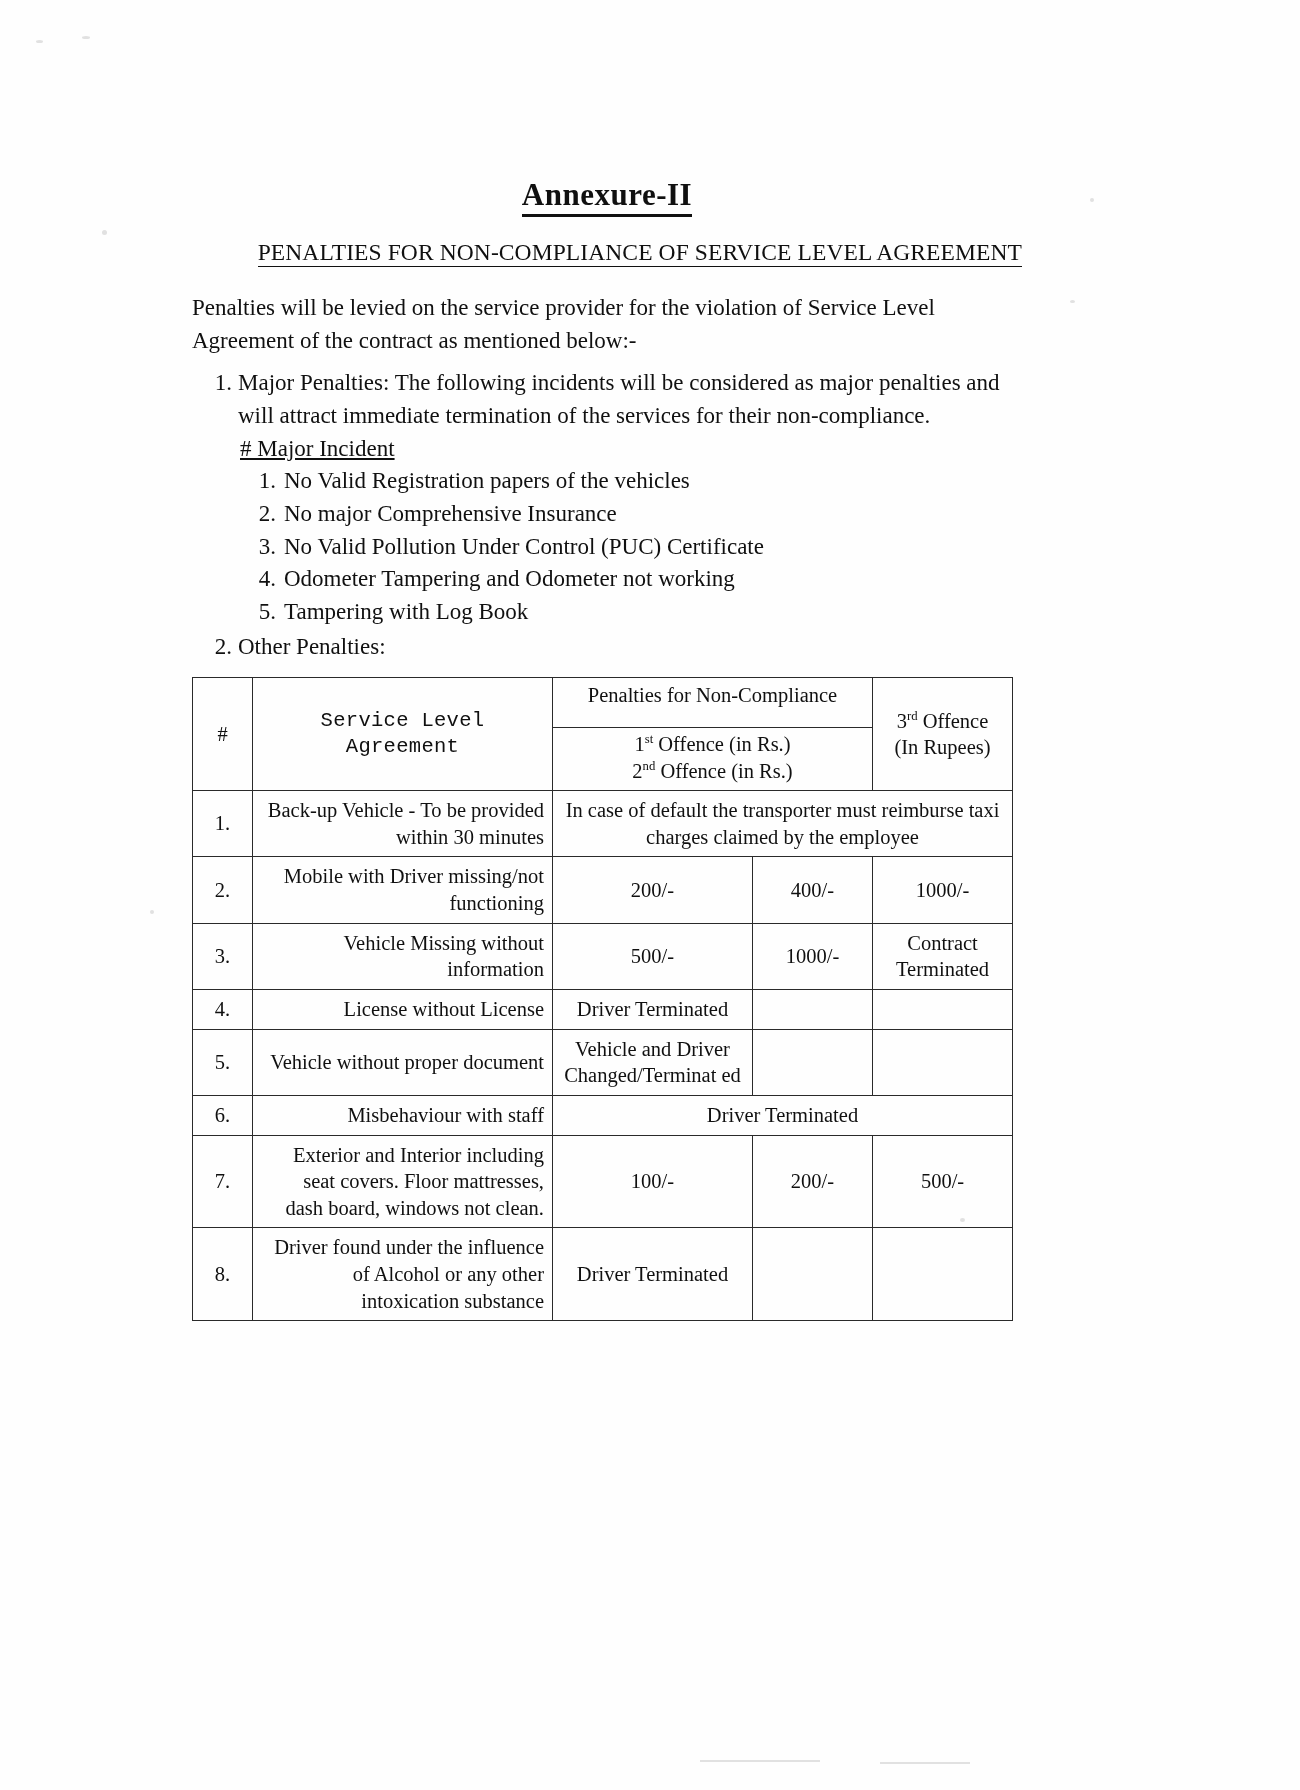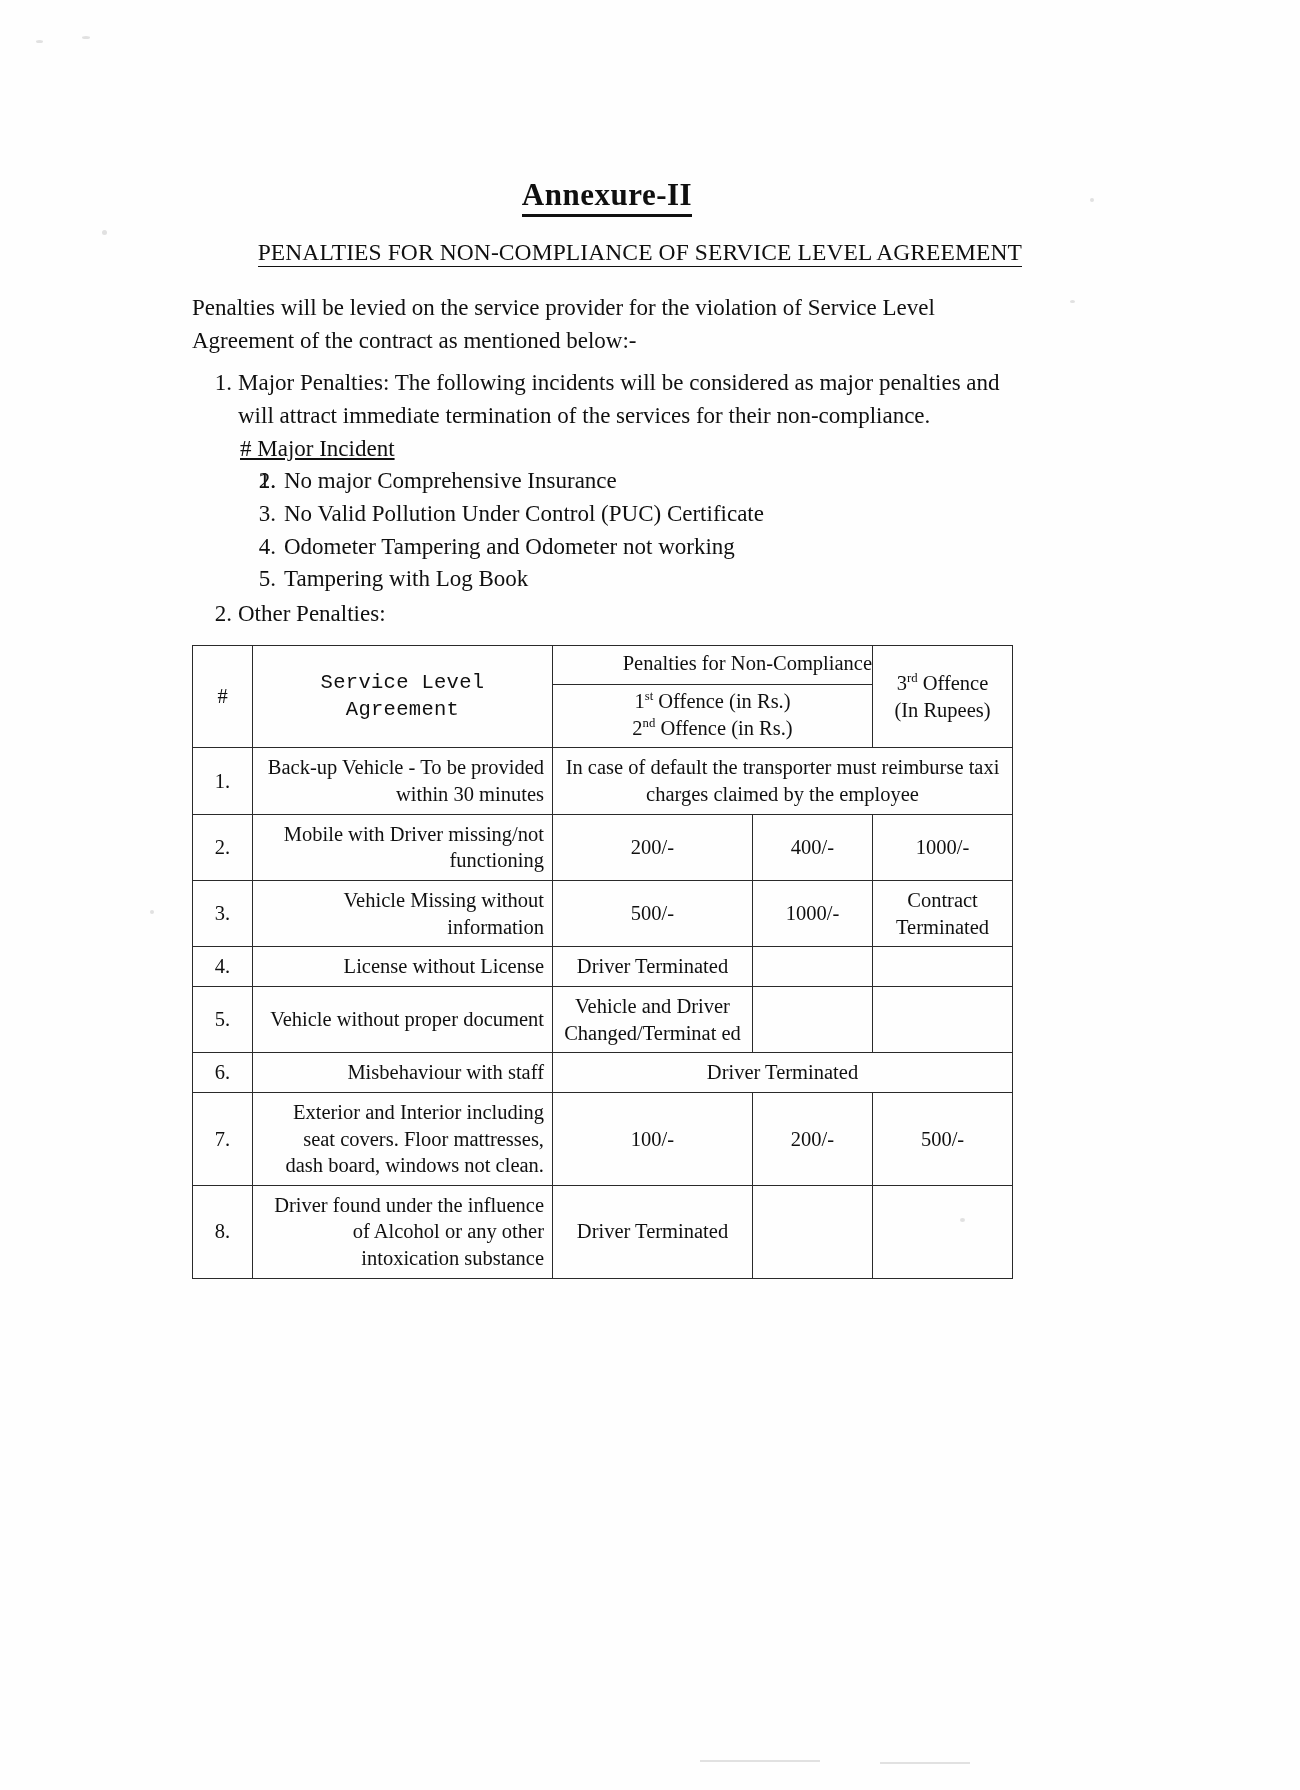--- a/index.html
+++ b/index.html
@@ -133,23 +133,22 @@
   th.hdr {
     font-weight: bold;
     text-align: center;
     font-size: 20.5px;
     line-height: 1.32;
   }
   th.hdr-sla { letter-spacing: .3px; font-family: Liberation Mono, monospace; }
   .hdr-top {
     display: block;
     border-bottom: 1.4px solid #2a2a2a;
-    padding-bottom: 8px;
+    padding-bottom: 18px;
     margin: -2px -8px 3px -8px;
-    text-align: right;
   }
   .hdr-sub { display: block; }
 
   col.c-num   { width: 60px; }
   col.c-sla   { width: 300px; }
   col.c-o1    { width: 200px; }
   col.c-o2    { width: 120px; }
   col.c-o3    { width: 140px; }
 
   td.num { text-align: center; }
@@ -190,20 +189,21 @@
 
     <li>
       <span class="marker">1.</span>
       <span class="li-body">Major Penalties: The following incidents will be considered as major penalties and will attract immediate termination of the services for their non-compliance.</span>
 
       <div class="hash-line"># Major Incident</div>
 
       <ol class="lvl2">
         <li>
           <span class="marker">1.</span>
+          <span>No Valid Registration papers of the vehicles</span>
         </li>
         <li>
           <span class="marker">2.</span>
           <span>No major Comprehensive Insurance</span>
         </li>
         <li>
           <span class="marker">3.</span>
           <span>No Valid Pollution Under Control (PUC) Certificate</span>
         </li>
         <li>

